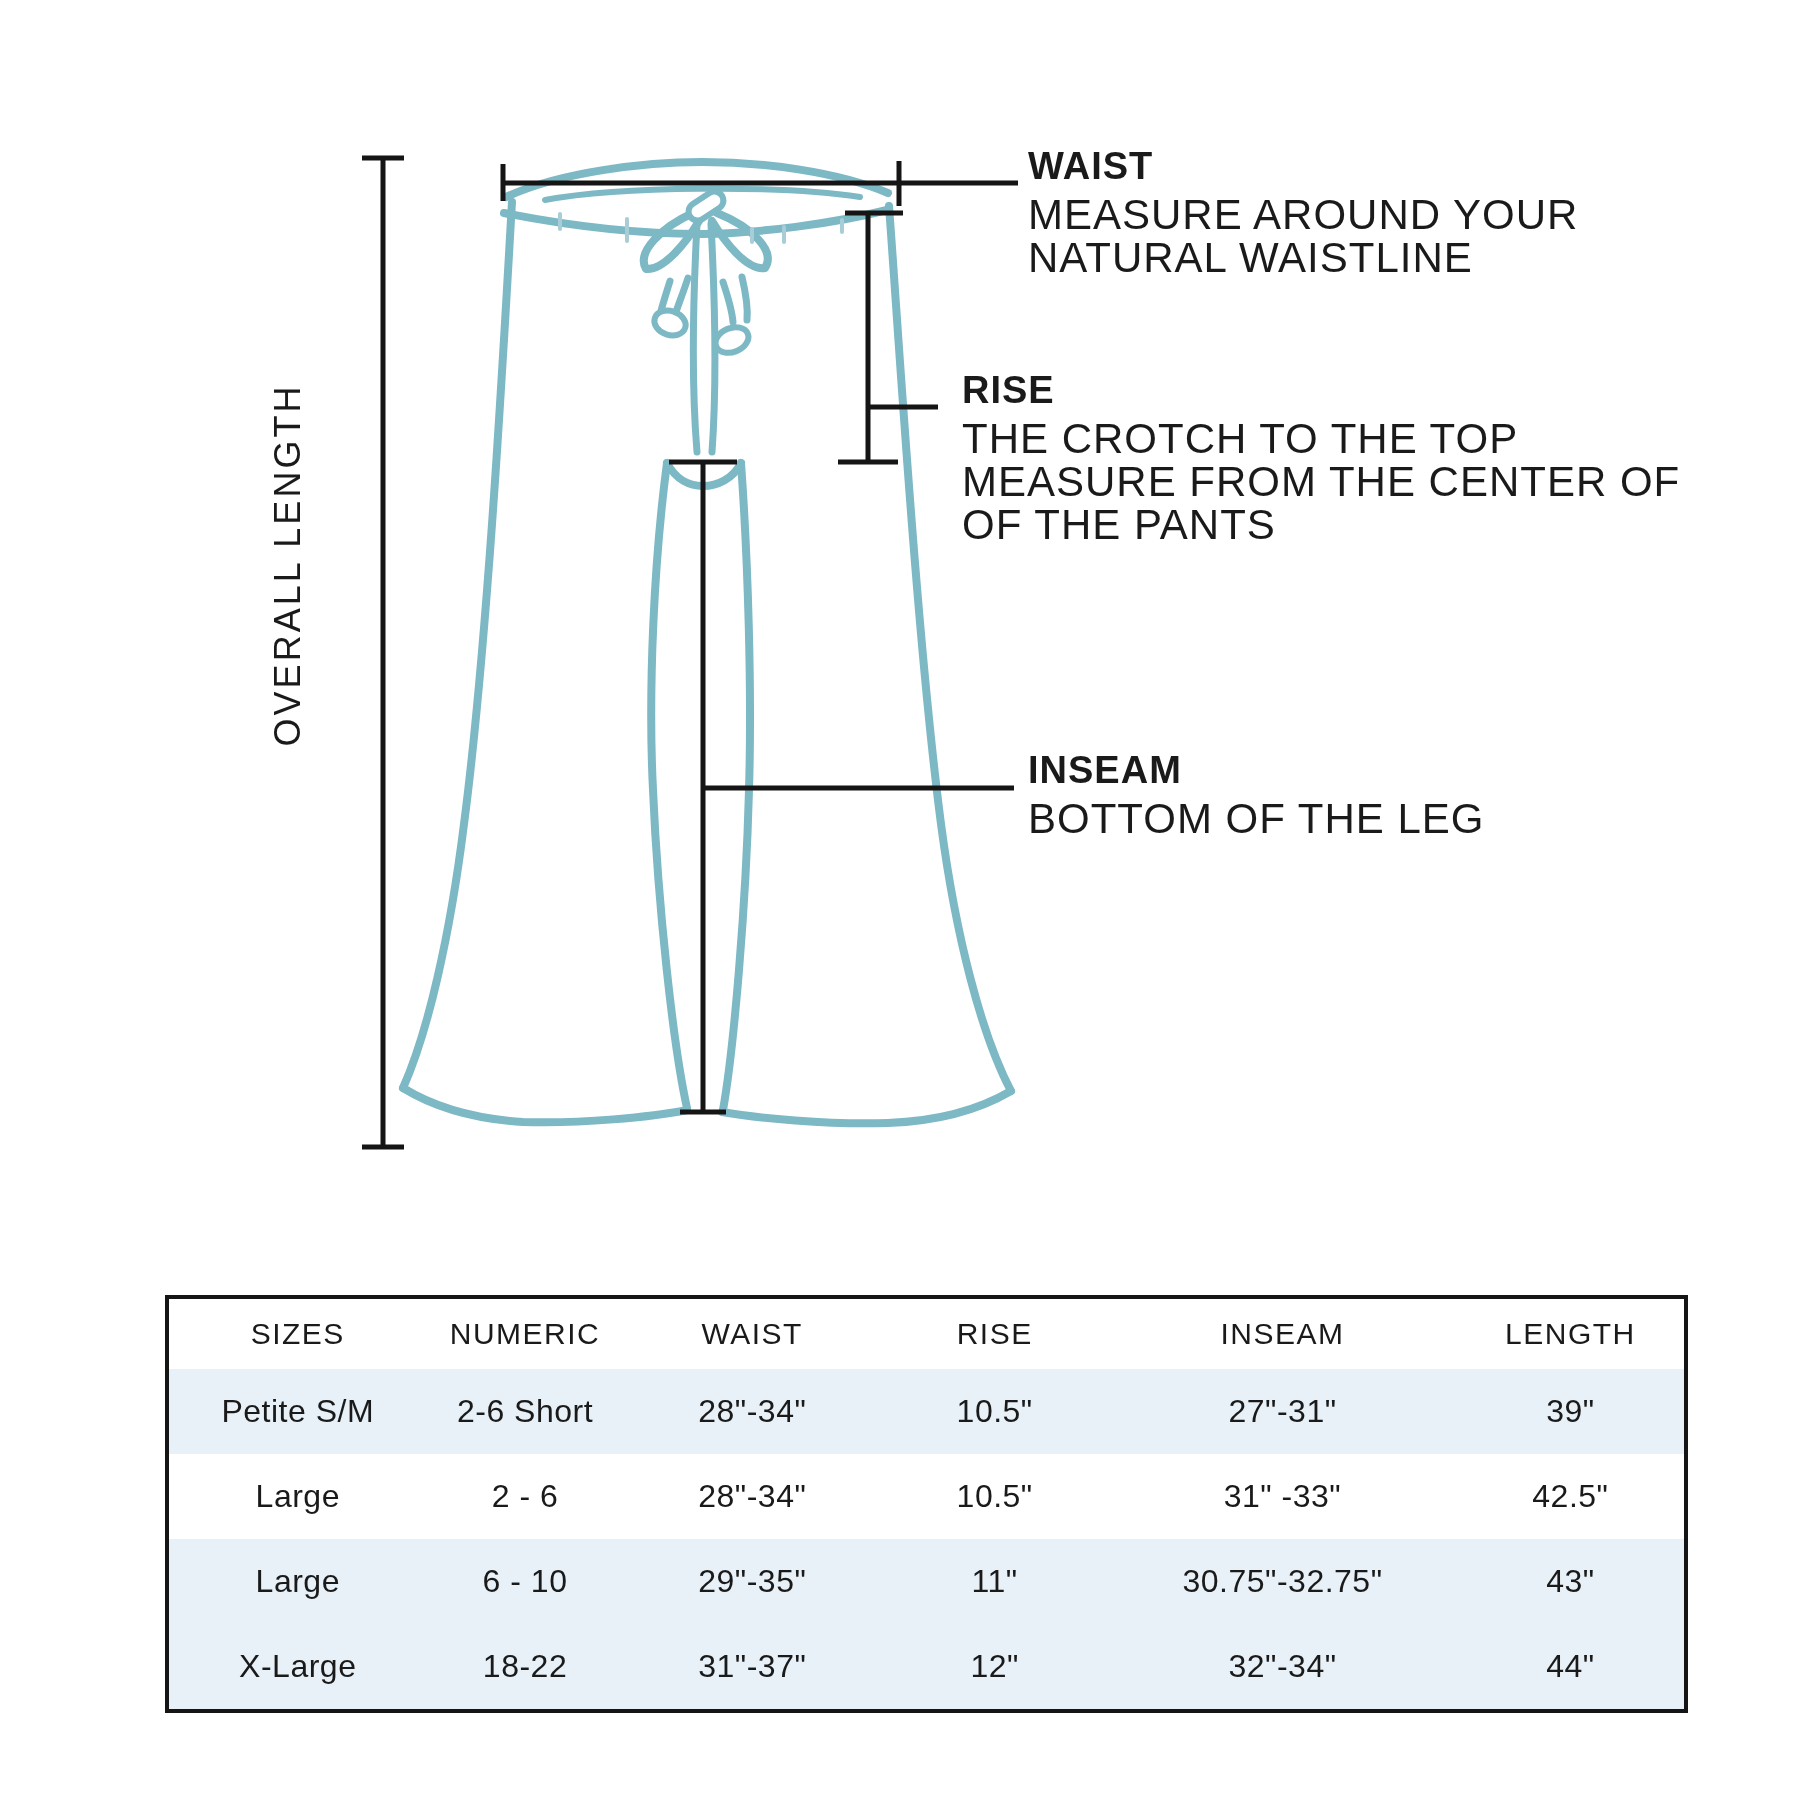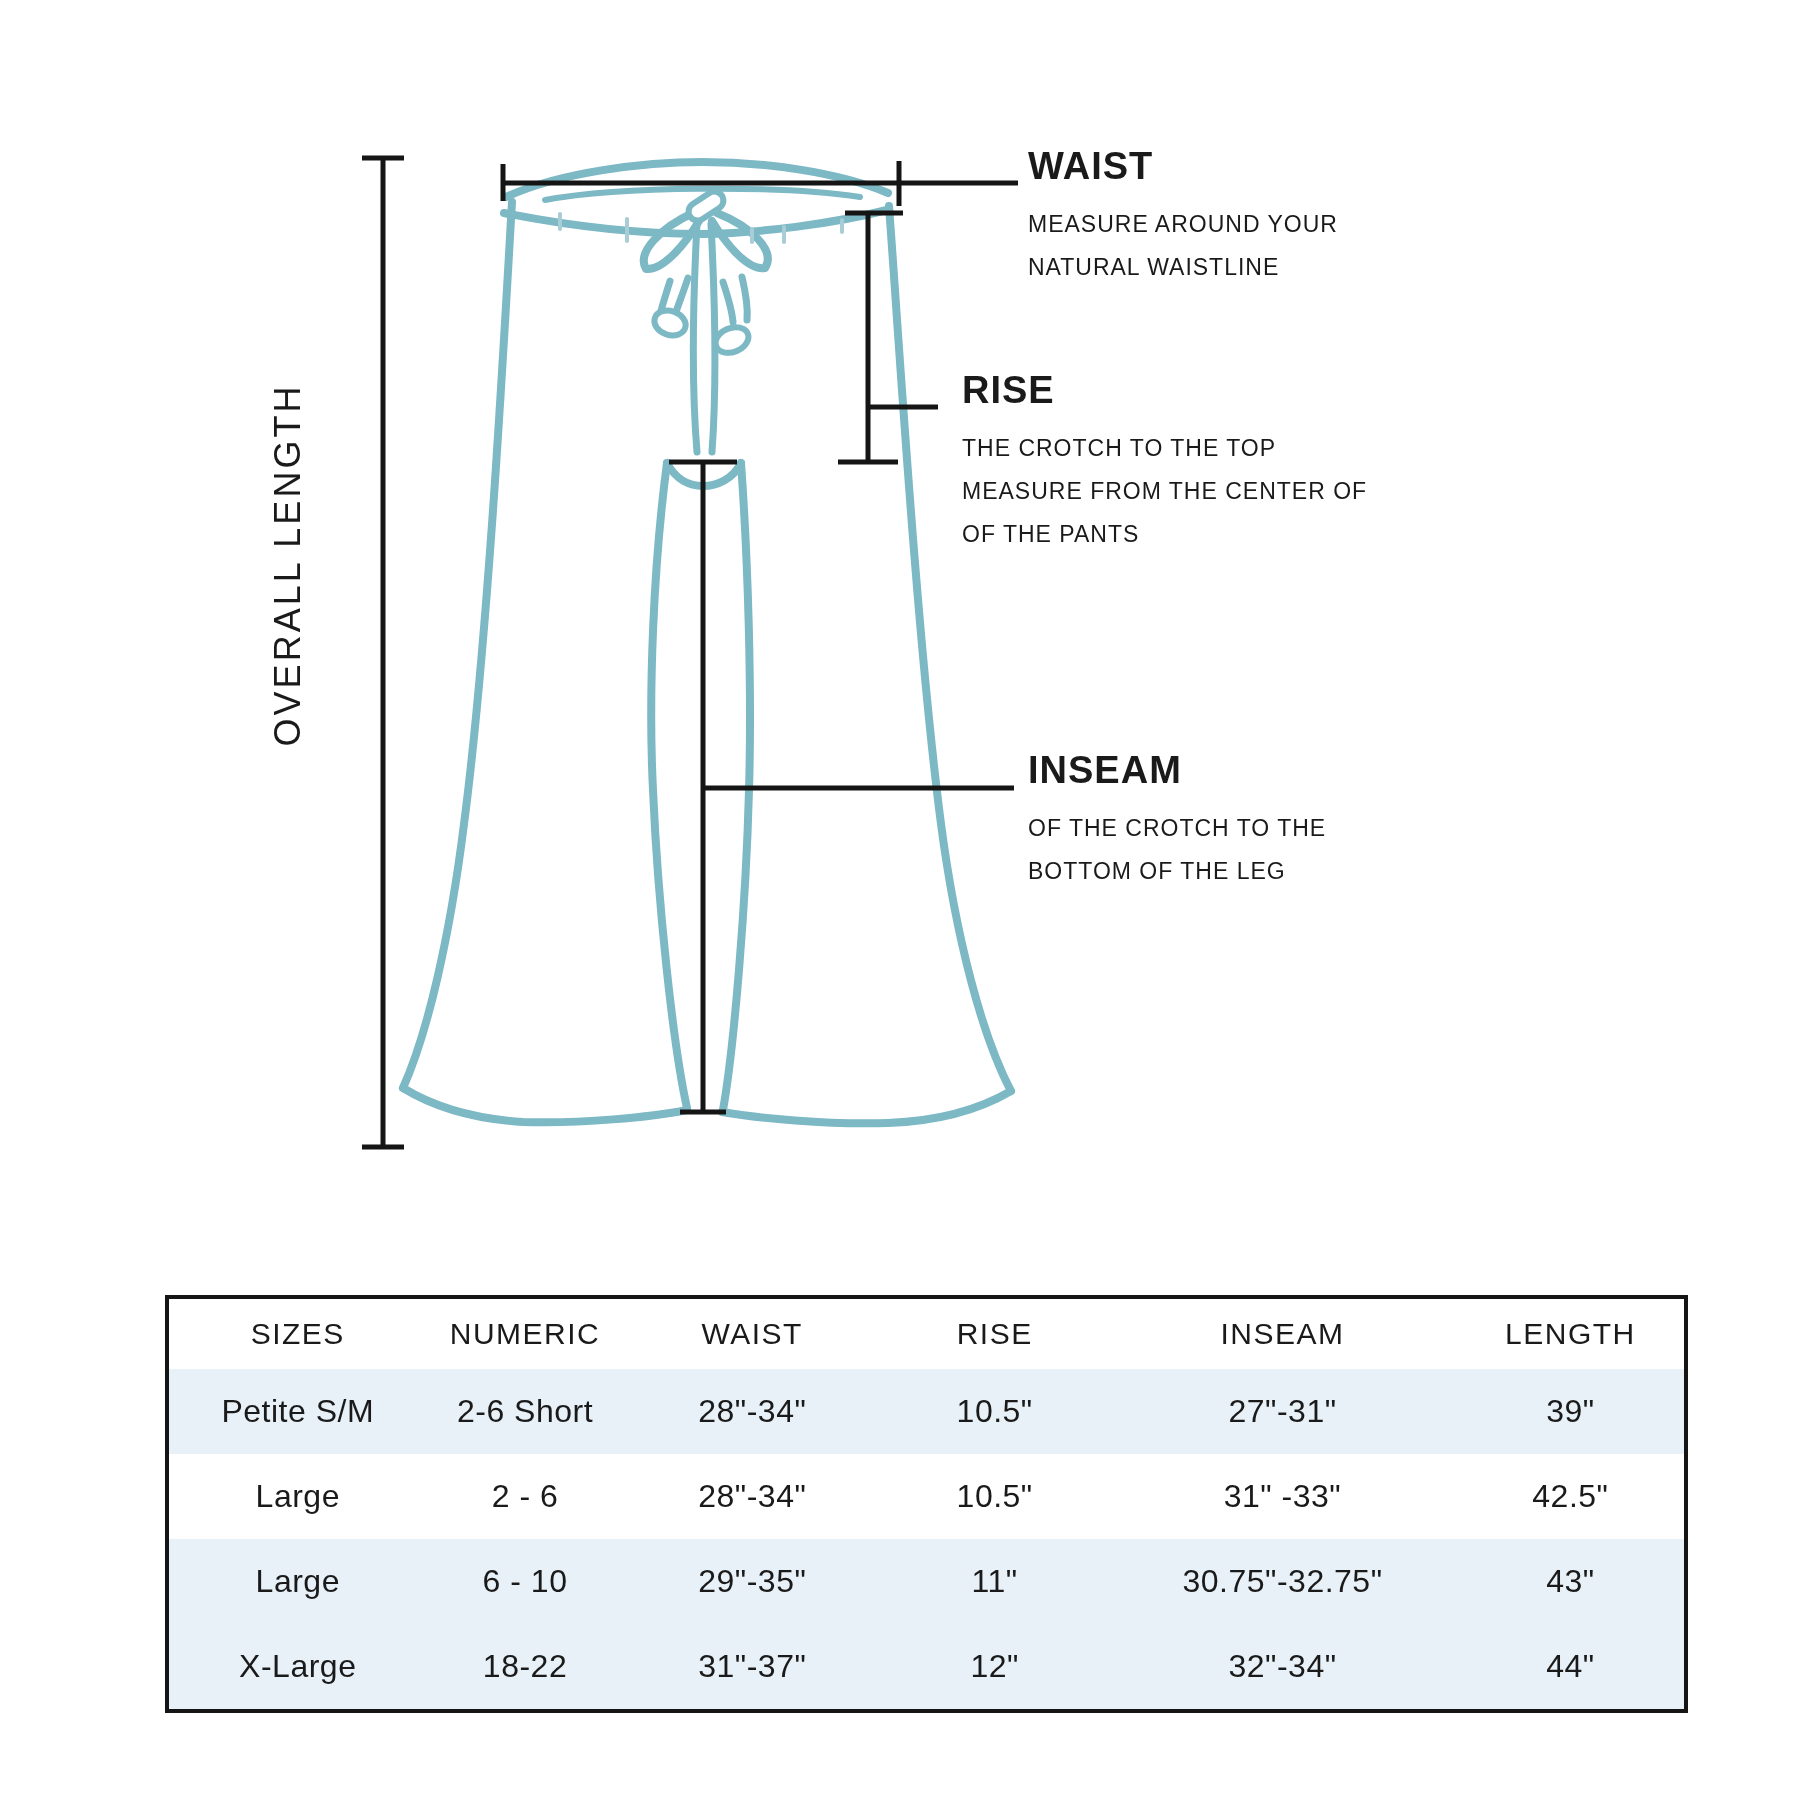--- a/index.html
+++ b/index.html
@@ -7,21 +7,21 @@
     position:relative;width:1820px;height:1820px;background:#fff;overflow:hidden;
     font-family:"Liberation Sans",sans-serif;color:var(--ink,#1a1a1a);
   }
   svg{position:absolute;left:0;top:0;display:block;}
   .teal{stroke:var(--teal,#7db8c5);fill:none;stroke-linecap:round;stroke-linejoin:round;}
   .teal-light{stroke:var(--teal_light,#a9cdd6);fill:none;stroke-linecap:round;}
   .dim{stroke:var(--line,#151515);fill:none;stroke-width:5;}
   .knob{fill:#fff;stroke:var(--teal,#7db8c5);stroke-width:6;}
   .ann{position:absolute;}
   .ann-title{font-size:38px;font-weight:700;letter-spacing:1px;line-height:44px;white-space:nowrap;}
-  .ann-desc{margin-top:15px;font-size:23px;font-weight:400;letter-spacing:1px;line-height:43px;white-space:nowrap;}
+  .ann-desc{margin-top:5px;font-size:42px;font-weight:400;letter-spacing:1px;line-height:43px;white-space:nowrap;}
   .vlabel{
     position:absolute;left:68px;top:543px;width:440px;height:44px;
     transform:rotate(-90deg);text-align:center;
     font-size:36px;font-weight:400;letter-spacing:3px;line-height:44px;white-space:nowrap;
   }
   .size-table{
     position:absolute;left:165px;top:1295px;width:1523px;height:418px;
     border:4px solid var(--line,#151515);background:#fff;box-sizing:border-box;
   }
   .size-table table{width:100%;height:100%;border-collapse:collapse;table-layout:fixed;}
@@ -114,21 +114,20 @@
     <div class="ann-desc">
       <div>THE CROTCH TO THE TOP</div>
       <div>MEASURE FROM THE CENTER OF</div>
       <div>OF THE PANTS</div>
     </div>
   </div>
 
   <div class="ann" style="left:1028px;top:748px;">
     <div class="ann-title">INSEAM</div>
     <div class="ann-desc">
-      <div>OF THE CROTCH TO THE</div>
       <div>BOTTOM OF THE LEG</div>
     </div>
   </div>
 
   <div class="size-table">
     <table>
       <colgroup>
         <col style="width:17%">
           <col style="width:13%">
           <col style="width:17%">

